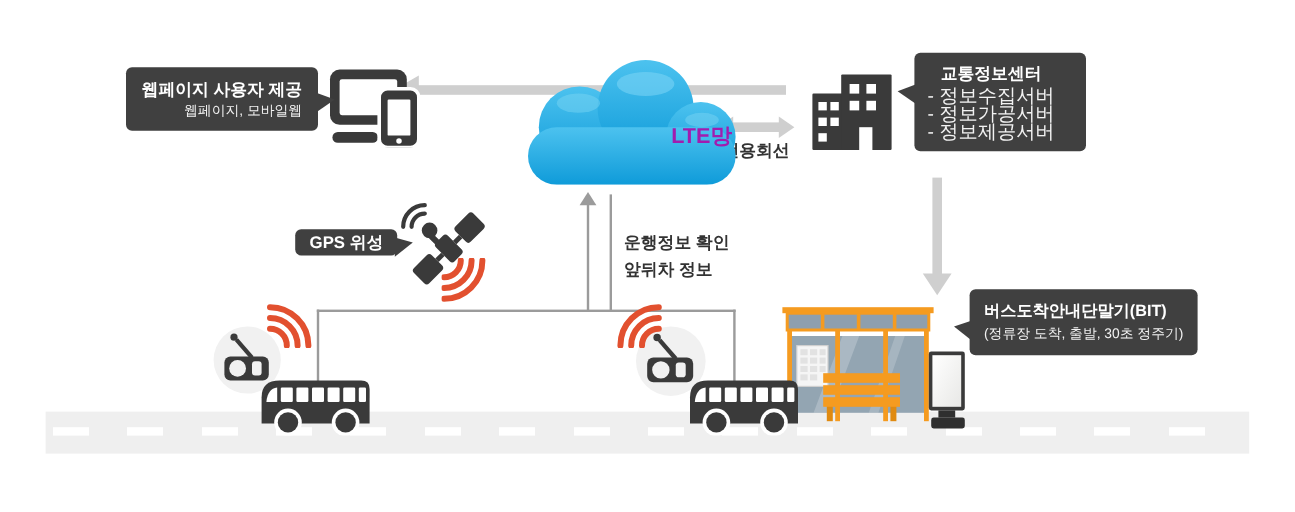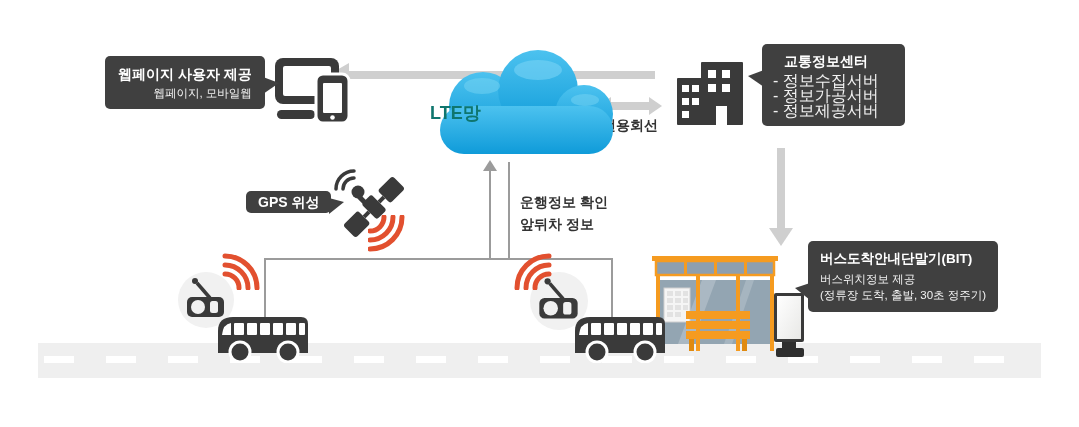--- a/index.html
+++ b/index.html
@@ -21,21 +21,21 @@
   .dbl .r{position:absolute;right:0;top:0;border-top:9px solid transparent;border-bottom:9px solid transparent;border-left:13px solid #cfcfcf;}
   .dbl-label{left:594px;top:117px;width:72px;text-align:center;font-size:14px;font-weight:bold;color:#333;}
   
   .v-line{left:777px;top:148px;width:8px;height:82px;background:#cfcfcf;z-index:1;}
   .v-line-head{left:769px;top:228px;border-left:12px solid transparent;border-right:12px solid transparent;border-top:18px solid #cfcfcf;z-index:1;}
   
   .c-line{background:#9b9b9b;z-index:1;}
   .up-head{left:483px;top:160px;border-left:7px solid transparent;border-right:7px solid transparent;border-bottom:11px solid #9b9b9b;z-index:1;}
   
   .cloud{left:420px;top:50px;z-index:2;}
-  .cloud-label{left:430px;top:101px;width:180px;text-align:left;color:#0f766e;
+  .cloud-label{left:430px;top:101px;width:180px;text-align:right;color:#a21caf;
     font-size:18px;font-weight:bold;z-index:3;}
   
   .tooltip{position:absolute;background:#404040;color:#fff;border-radius:5px;z-index:6;}
   .tooltip .tip{position:absolute;width:0;height:0;}
   .tt-title{font-weight:bold;font-size:14px;line-height:18px;white-space:nowrap;}
   .tt-sub{font-size:11.5px;line-height:16px;color:#f2f2f2;white-space:nowrap;}
   .tooltip-user{left:105px;top:56px;padding:9px 13px 8px 13px;}
   .tooltip-user .tt-sub{text-align:right;margin-top:2px;}
   .tooltip-user .tip{right:-14px;top:21px;border-top:6px solid transparent;border-bottom:11px solid transparent;border-left:16px solid #404040;}
   .tooltip-center{left:762px;top:44px;padding:8px 26px 8px 11px;}
@@ -289,17 +289,16 @@
     </defs>
     <rect x="2" y="2" width="30" height="49" rx="2" fill="#3a3a3a"></rect>
     <rect x="5" y="5" width="24" height="43" fill="url(#kg)"></rect>
     <rect x="10" y="51" width="14" height="6" fill="#2f2f2f"></rect>
     <rect x="4" y="57" width="28" height="9" rx="2" fill="#2f2f2f"></rect>
   </svg>
 
   <div class="tooltip tooltip-bit">
     <div class="tip"></div>
     <div class="tt-title">버스도착안내단말기(BIT)</div>
-    <div class="tt-sub">버스위치정보 제공</div>
     <div class="tt-sub">(정류장 도착, 출발, 30초 정주기)</div>
   </div>
 
 </div>
 
 </body></html>

